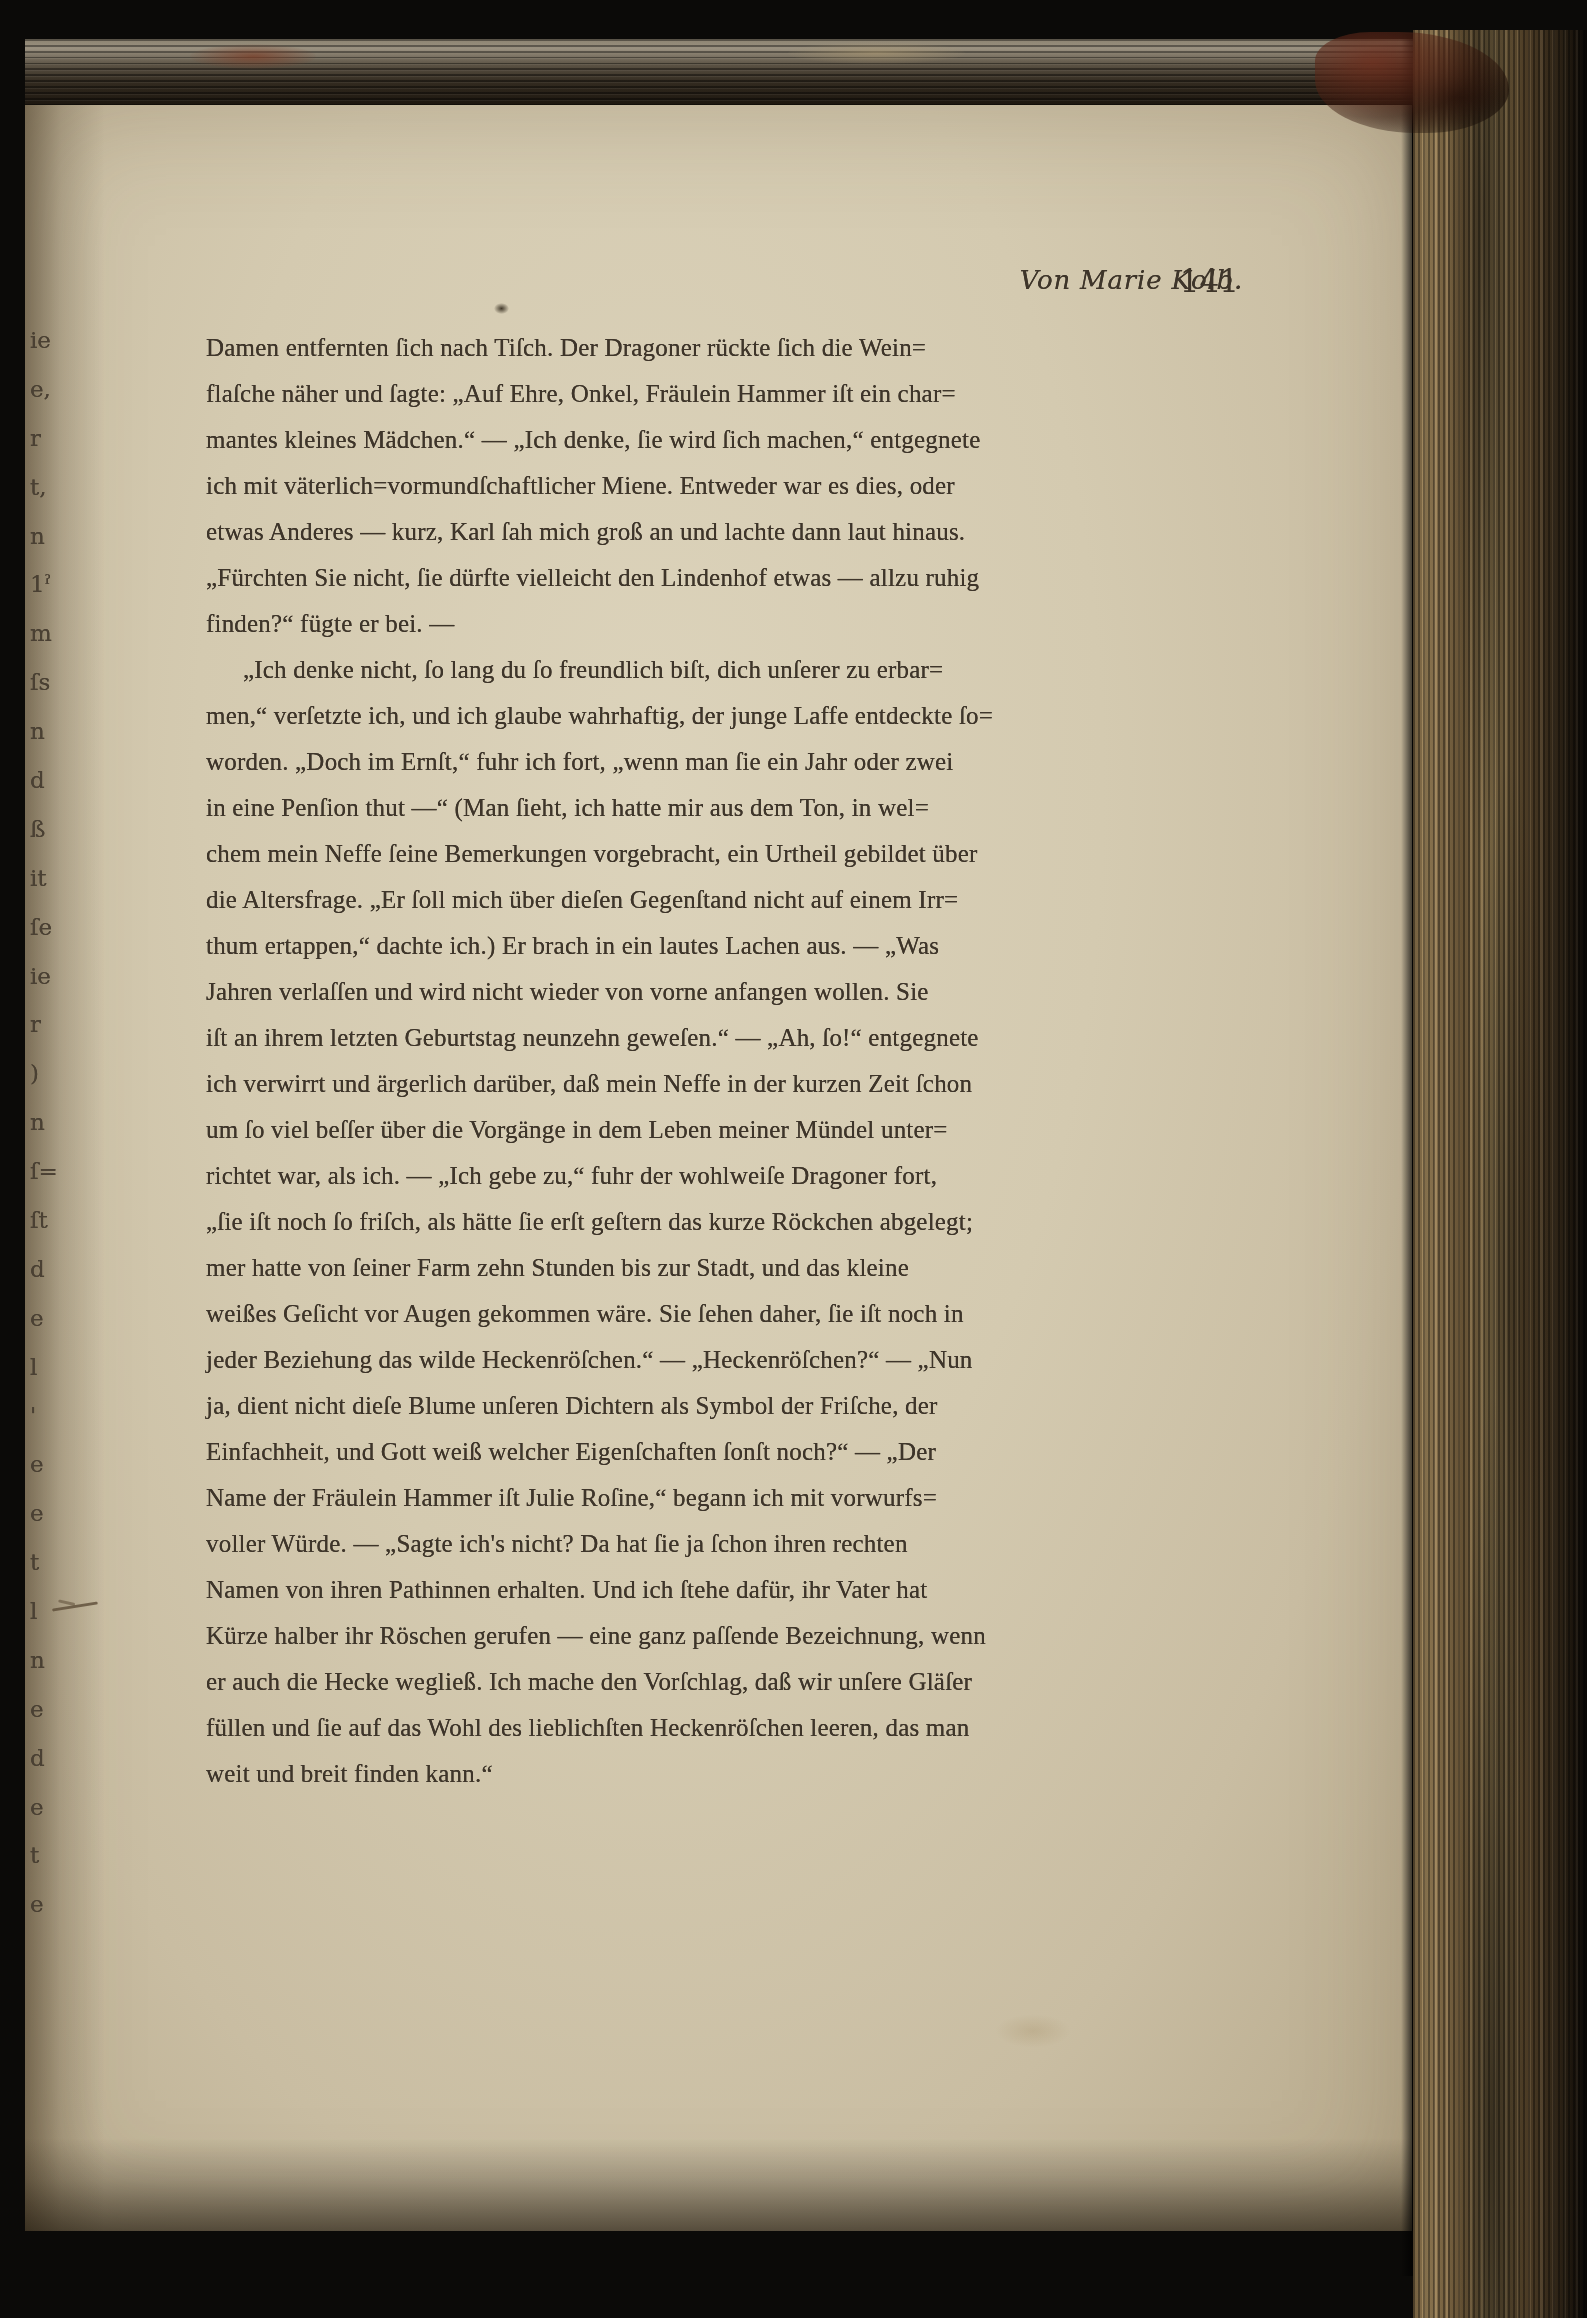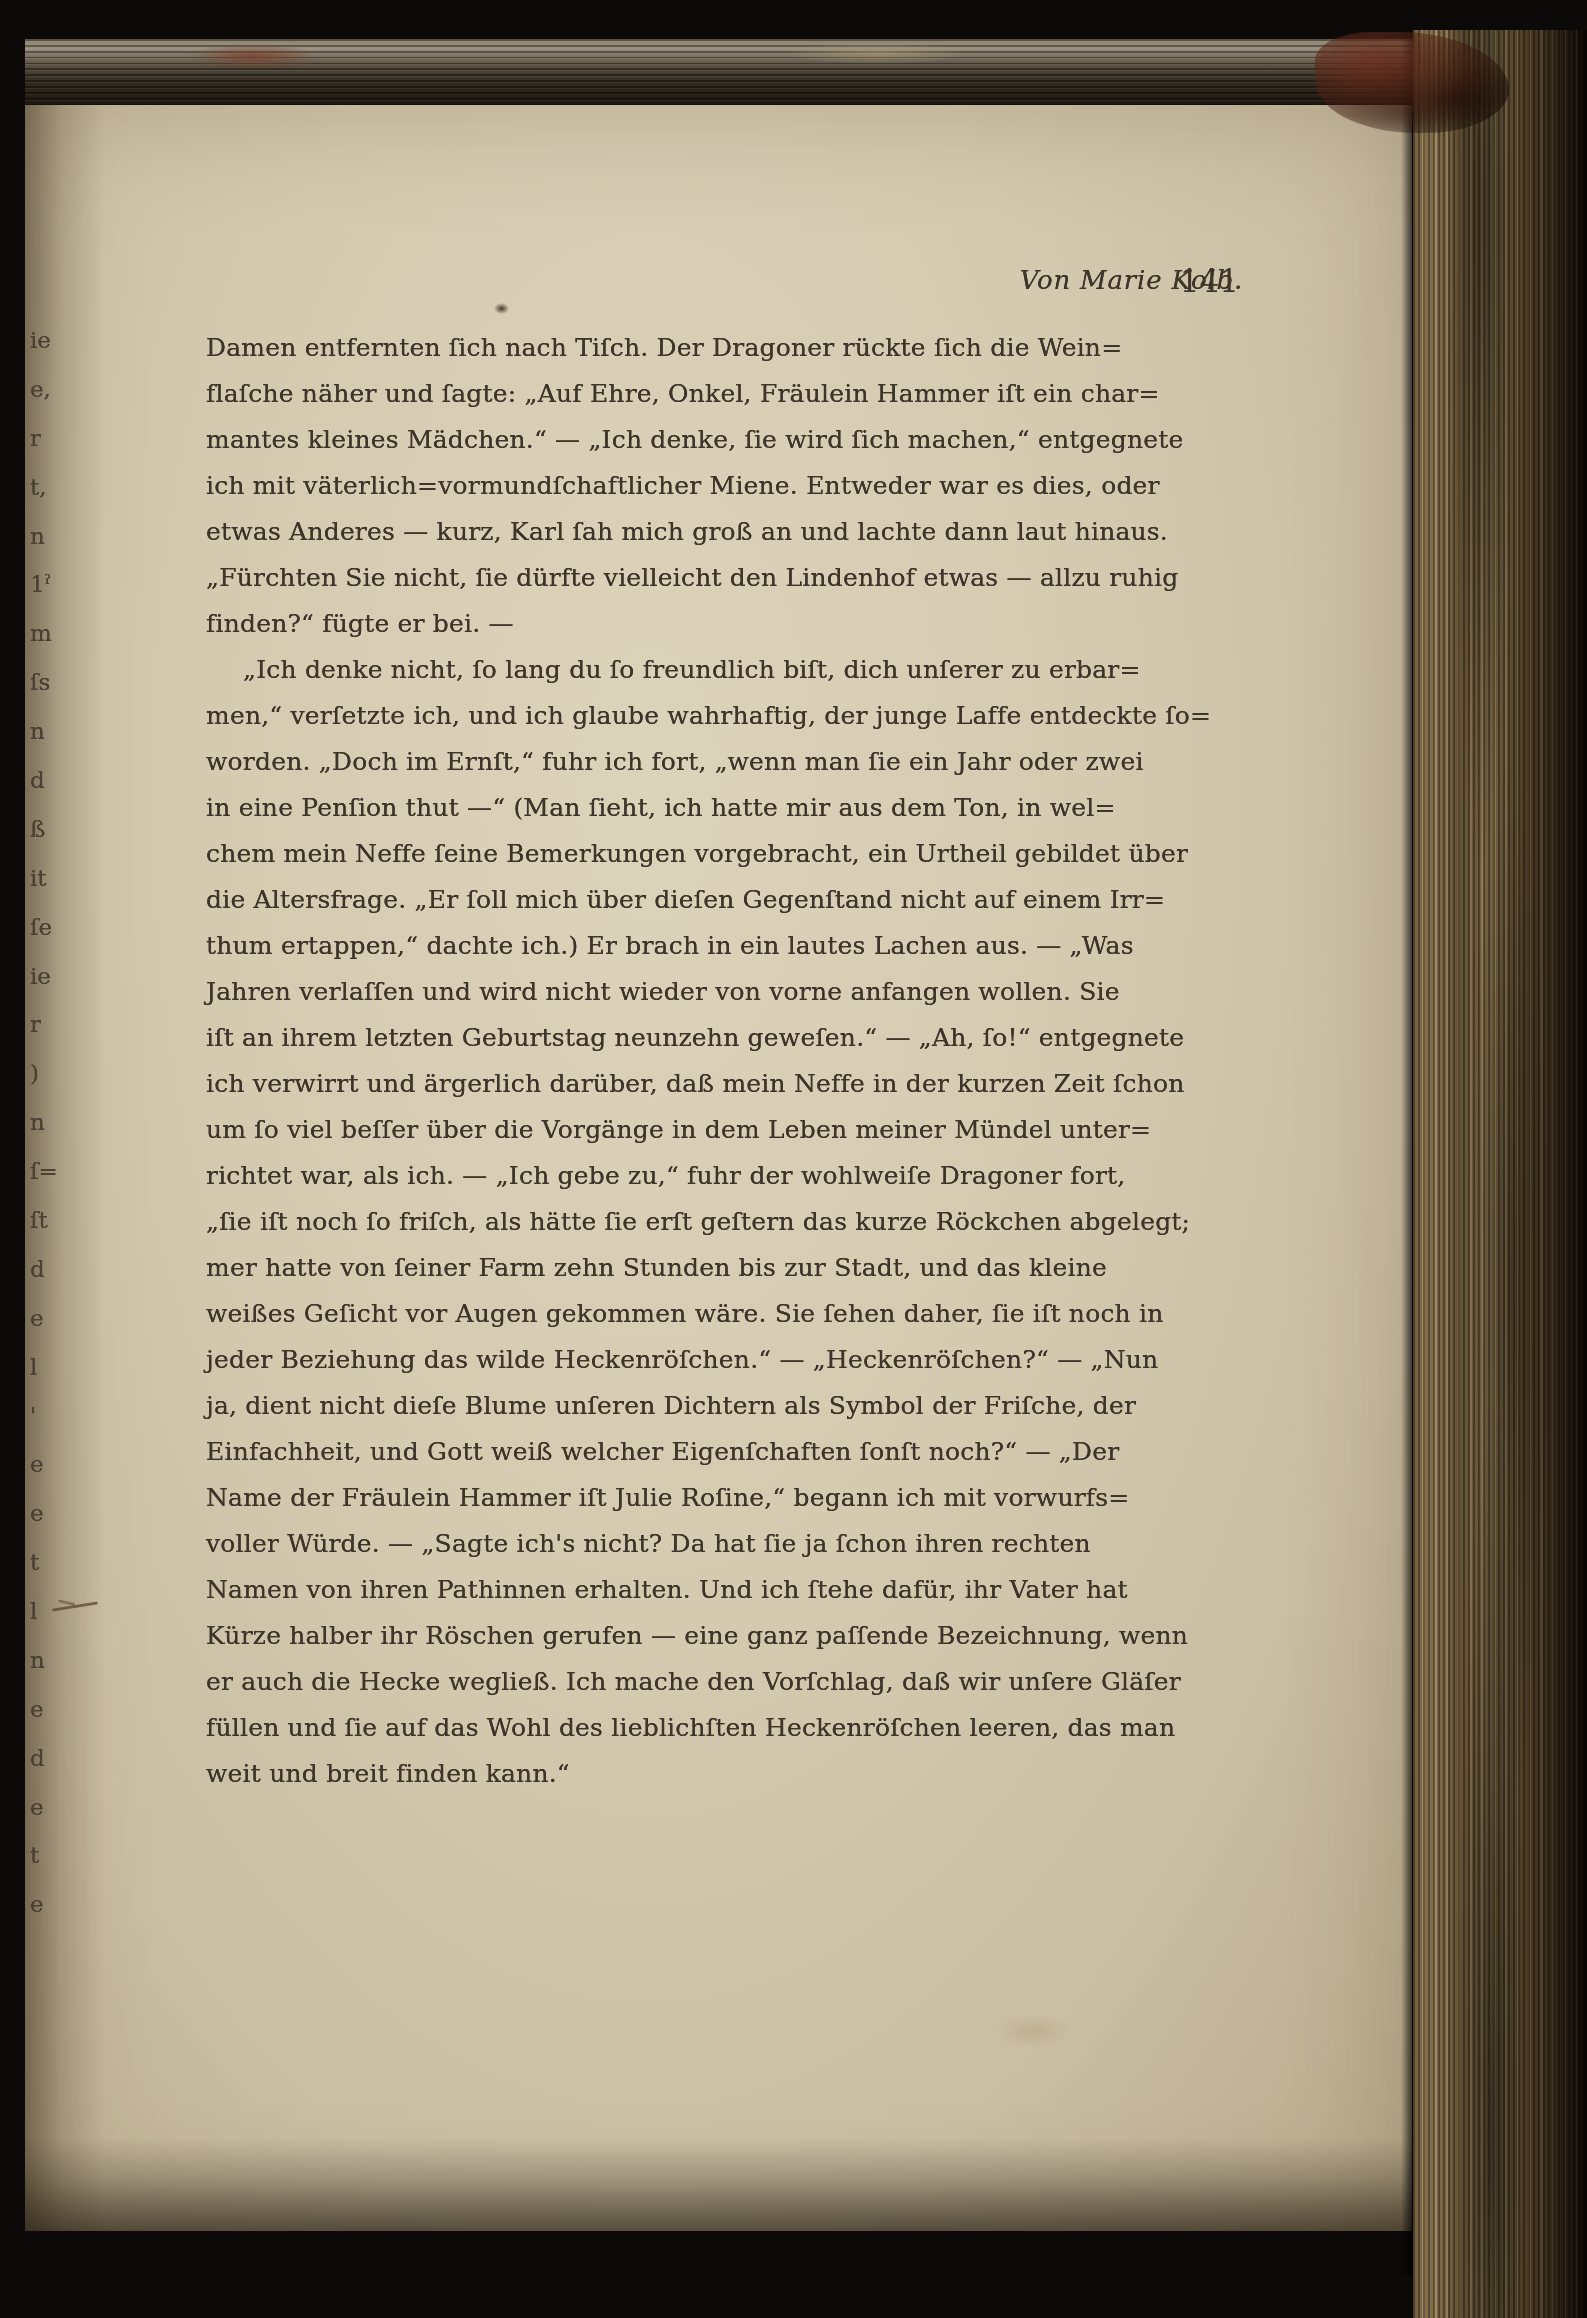--- a/index.html
+++ b/index.html
@@ -70,21 +70,21 @@
     text-align:right; font-style:italic; font-size:26px; letter-spacing:0.8px;
     color:#3e352a; text-shadow:0 0 0.4px currentColor;
   }
   .page-number {
     position:absolute; left:1129px; top:263px; width:110px;
     text-align:right; font-size:31px; color:#3e352a;
   }
   .text-block {
     position:absolute; left:206px; top:325px; width:1042px;
     font-size:25px; line-height:46px; color:#3e352a;
-    text-shadow:0 0 0.4px currentColor; letter-spacing:0.2px;
+    text-shadow:0 0 0.4px currentColor; letter-spacing:0.2px;font-family:Liberation Serif, serif;
   }
   .line { white-space:nowrap; }
   .line.indent { padding-left:37px; }
   
   .margin-fragments { position:absolute; left:0; top:0; width:67px; height:100%;padding-left:8px; }
   .fragment {
     position:absolute; left:30px; font-size:23px; color:#4a4033;
     text-shadow:0 0 0.4px currentColor;
   }
   

